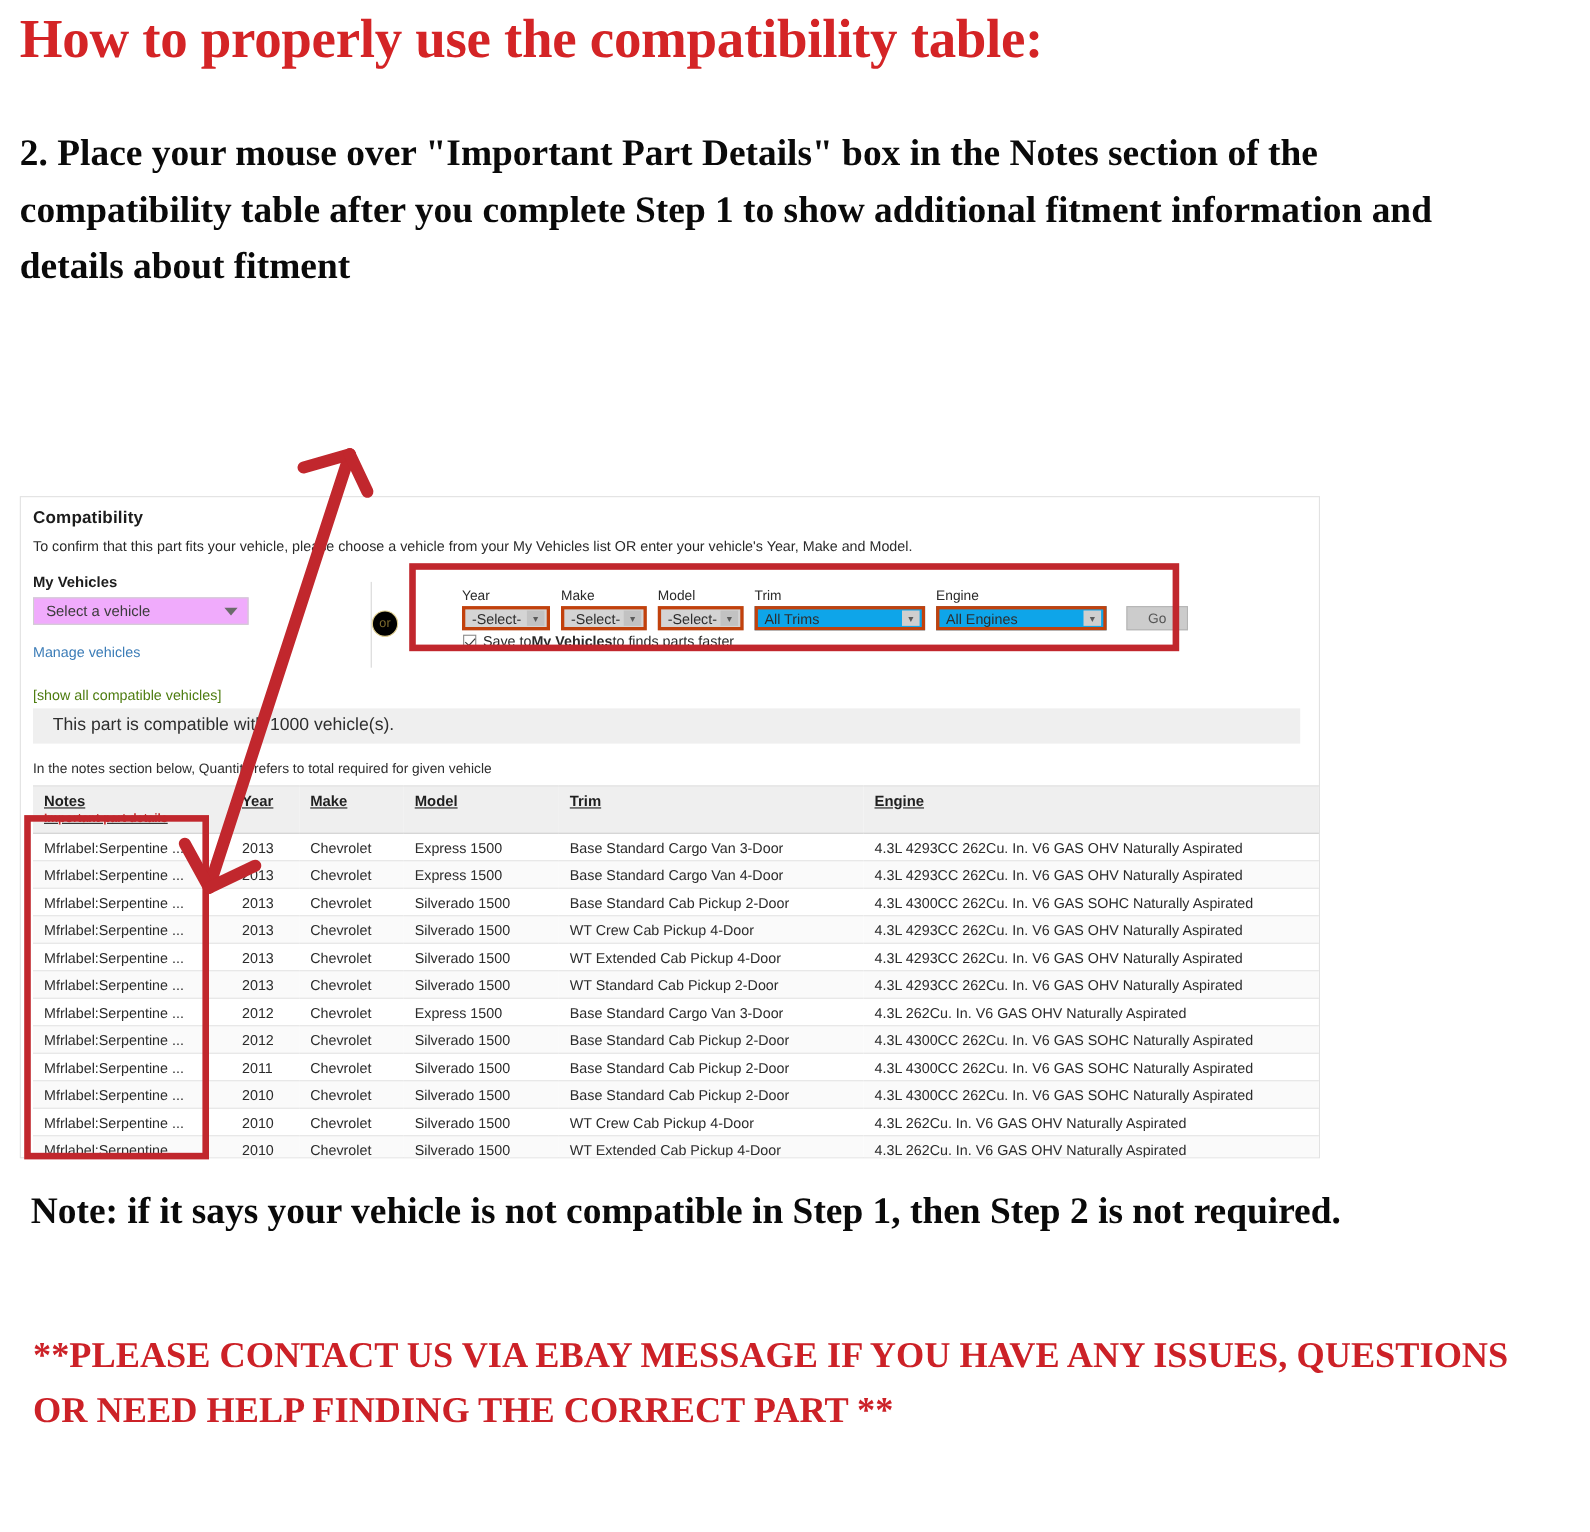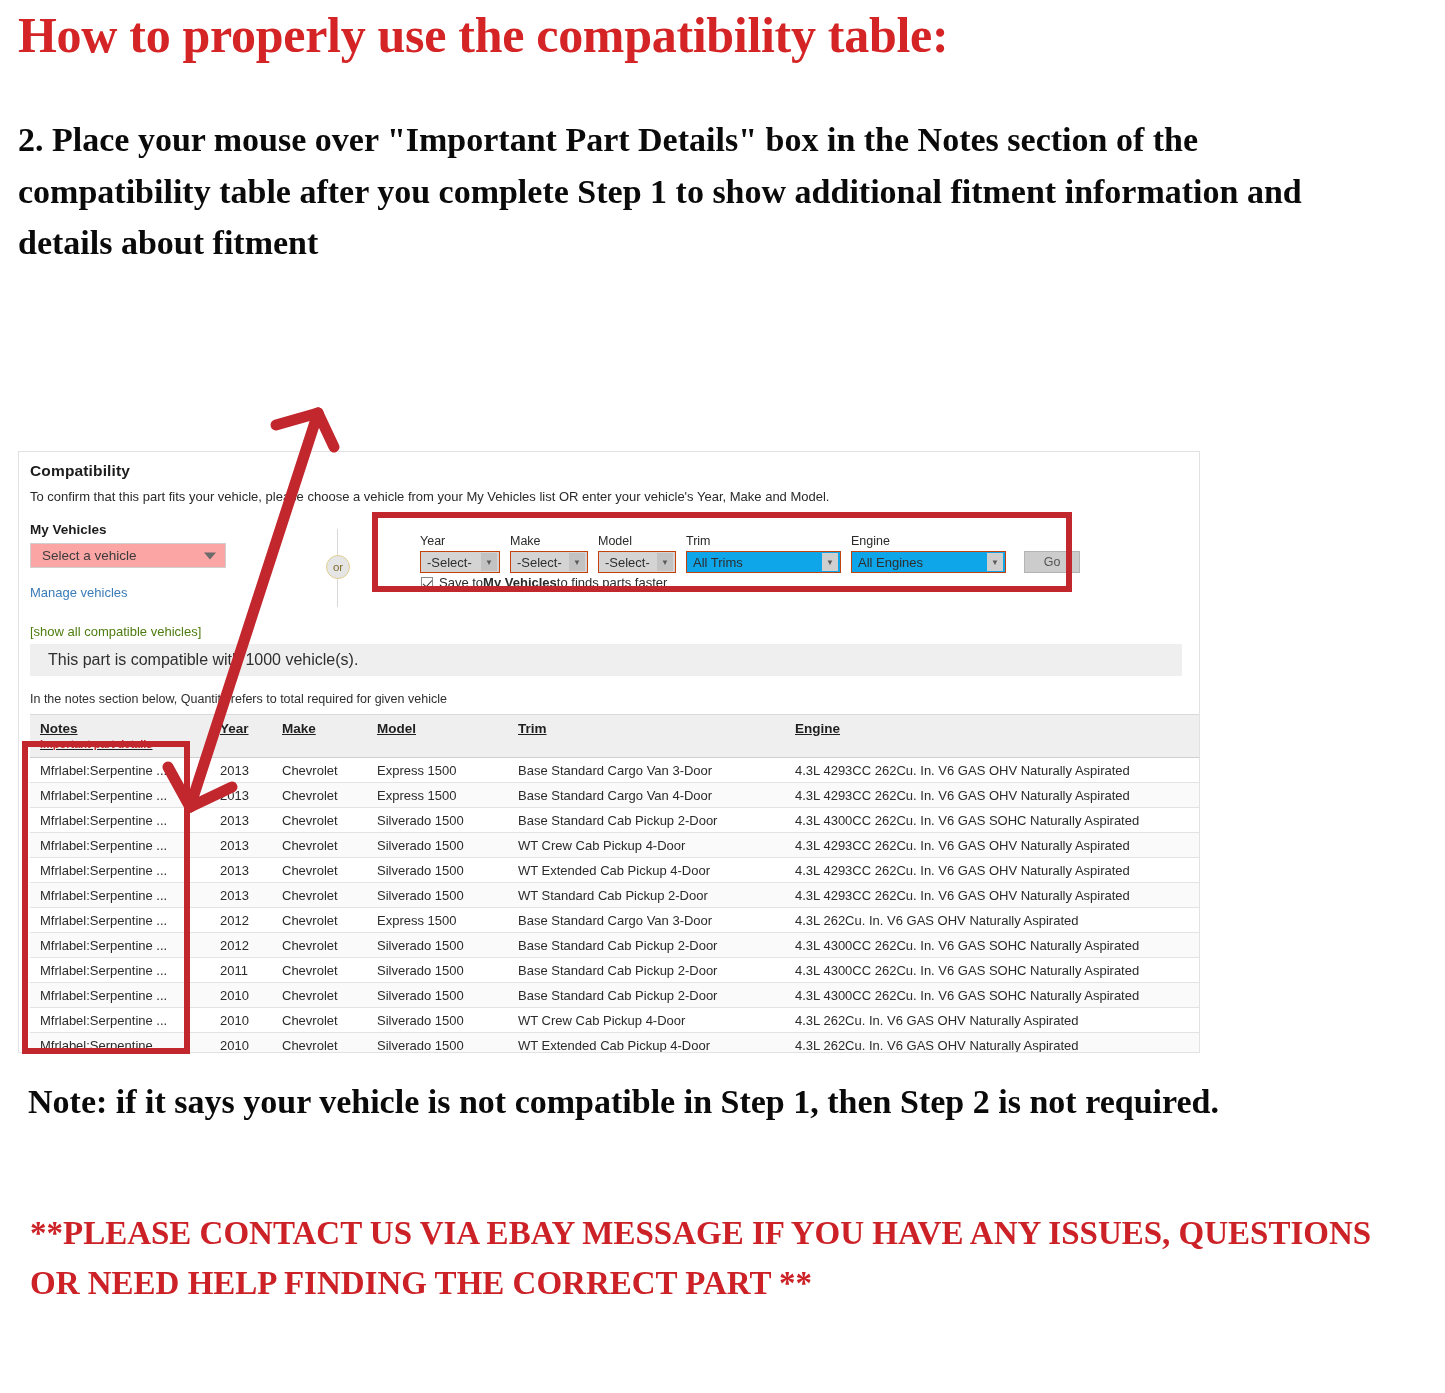--- a/index.html
+++ b/index.html
@@ -104,21 +104,21 @@
   .mv-label {
     font-size: 13.5px;
     font-weight: bold;
     color: #1c1c1c;
     margin-bottom: 6px;
   }
   .mv-select {
     width: 196px;
     height: 25px;
     border: 1px solid #cfcfcf;
-    background: #fca5a5;
+    background: #f0abfc;
     box-sizing: border-box;
     position: relative;
     display: flex;
     align-items: center;
     padding-left: 11px;
     font-size: 13.5px;
     color: #3b3b3b;
   }
   .mv-caret {
     position: absolute;
@@ -152,27 +152,27 @@
   .or-divider .vline {
     position: absolute;
     left: 19px;
     top: 0;
     width: 1px;
     height: 78px;
     background: #d8d8d8;
   }
   .or-circle {
     position: absolute;
-    left: 8px;
+    left: 20px;
     top: 26px;
     width: 24px;
     height: 24px;
     border-radius: 50%;
     border: 1px solid #e0cf90;
-    background: #e5e5e5;
+    background: #000000;
     color: #7d6b2e;
     font-size: 11.5px;
     display: flex;
     align-items: center;
     justify-content: center;
     box-sizing: border-box;
   }
 
   
   .selector-zone {
@@ -194,21 +194,21 @@
     display: flex;
     flex-direction: column;
   }
   .field-label {
     font-size: 12.5px;
     color: #2a2a2a;
     margin-bottom: 3px;
   }
   .ddl {
     height: 22px;
-    border: 1px solid #c2410c;
+    border: 3px solid #c2410c;
     background: #d4d4d4;
     box-sizing: border-box;
     display: flex;
     align-items: center;
     position: relative;
     font-size: 13px;
     color: #2e2e2e;
     padding-left: 6px;
   }
   .ddl .arrow {

